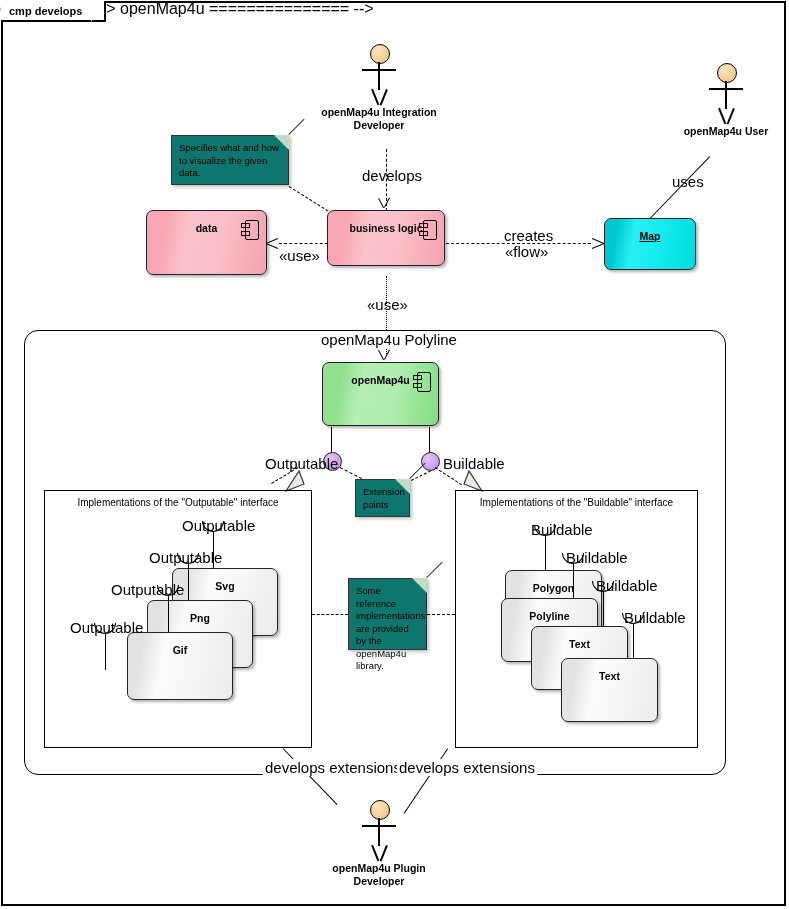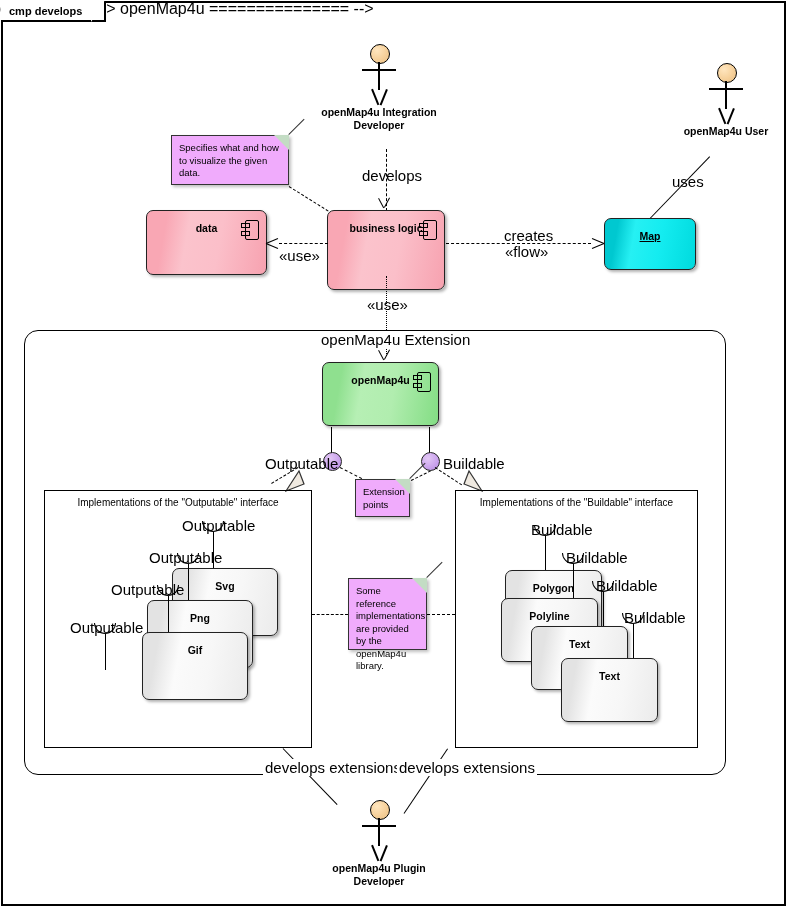--- a/index.html
+++ b/index.html
@@ -49,21 +49,21 @@
 
   
   .cicon{position:absolute;right:9px;top:9px;width:16px;height:18px;}
   .cicon .bx{position:absolute;left:4px;top:0;width:12px;height:18px;border:1.3px solid #000;
     border-radius:2px;background:inherit;}
   .cicon .t1,.cicon .t2{position:absolute;left:0;width:9px;height:5px;border:1.3px solid #000;
     background:inherit;box-sizing:border-box;}
   .cicon .t1{top:3px;} .cicon .t2{top:11px;}
 
   
-  .note{position:absolute;background:#f0abfc;border:1.2px solid #333;box-sizing:border-box;
+  .note{position:absolute;background:#0f766e;border:1.2px solid #333;box-sizing:border-box;
     font-size:9.5px;line-height:12.5px;color:#000;padding:6px 7px;box-shadow:2px 2px 3px rgba(0,0,0,.25);}
   .note .fold{position:absolute;right:-1px;top:-1px;width:0;height:0;
     border-left:15px solid transparent;border-top:15px solid #c3dcc4;}
   .note .foldline{position:absolute;right:-1px;top:-1px;width:22px;height:0;border-top:1.2px solid #333;
     transform-origin:right top;transform:rotate(135deg);}
 
   
   .subframe{position:absolute;border:1.4px solid #000;box-sizing:border-box;background:transparent;}
   .subframe .sft{position:absolute;left:0;right:0;top:6px;text-align:center;font-size:10px;color:#000;}
 
@@ -178,21 +178,21 @@
   <div class="comp pink" style="left:146px;top:210px;width:121px;height:65px;">
     <div class="cname">data</div>
     <div class="cicon">
       <div class="bx"></div>
         <div class="t1"></div>
         <div class="t2"></div>
     </div>
   </div>
 
   
-  <div class="comp pink" style="left:327px;top:210px;width:118px;height:80px;">
+  <div class="comp pink" style="left:327px;top:210px;width:118px;height:56px;">
     <div class="cname">business logic</div>
     <div class="cicon">
       <div class="bx"></div>
         <div class="t1"></div>
         <div class="t2"></div>
     </div>
   </div>
 
    data --&gt;
   <div class="dashh" style="left:279px;top:243px;width:49px;"></div>
@@ -210,21 +210,21 @@
   <div class="lbl" style="left:504px;top:227px;">creates</div>
   <div class="lbl" style="left:505px;top:243px;">«flow»</div>
 
    openMap4u =============== --&gt;
   <div class="dotv" style="left:386px;top:276px;height:80px;"></div>
   <div class="lbl" style="left:367px;top:296px;">«use»</div>
   <div class="ohead-d" style="left:379px;top:350px;"></div>
 
   
   <div class="boundary" style="left:24px;top:330px;width:702px;height:445px;"></div>
-  <div class="lbl" style="left:317px;top:331px;background:#fff;padding:0 4px;">openMap4u Extension</div>
+  <div class="lbl" style="left:317px;top:331px;background:#fff;padding:0 4px;">openMap4u Polyline</div>
 
   
   <div class="comp green" style="left:322px;top:362px;width:117px;height:64px;">
     <div class="cname">openMap4u</div>
     <div class="cicon">
       <div class="bx"></div>
         <div class="t1"></div>
         <div class="t2"></div>
     </div>
   </div>
@@ -277,21 +277,21 @@
 
   
   <div class="comp white" style="left:147px;top:600px;width:106px;height:68px;z-index:2;">
     <div class="cname">Png</div>
   </div>
   <div class="line vline" style="left:188px;top:564px;height:36px;z-index:2;"></div>
   <div class="socket" style="left:177px;top:553px;z-index:2;"></div>
   <div class="lbl" style="left:149px;top:549px;z-index:2;">Outputable</div>
 
   
-  <div class="comp white" style="left:142px;top:632px;width:106px;height:68px;z-index:3;">
+  <div class="comp white" style="left:127px;top:632px;width:106px;height:68px;z-index:3;">
     <div class="cname">Gif</div>
   </div>
   <div class="line vline" style="left:168px;top:596px;height:36px;z-index:3;"></div>
   <div class="socket" style="left:157px;top:585px;z-index:3;"></div>
   <div class="lbl" style="left:111px;top:581px;z-index:3;">Outputable</div>
 
   
   <div class="line vline" style="left:105px;top:634px;height:36px;z-index:4;"></div>
   <div class="socket" style="left:94px;top:623px;z-index:4;"></div>
   <div class="lbl" style="left:70px;top:619px;z-index:4;">Outputable</div>

